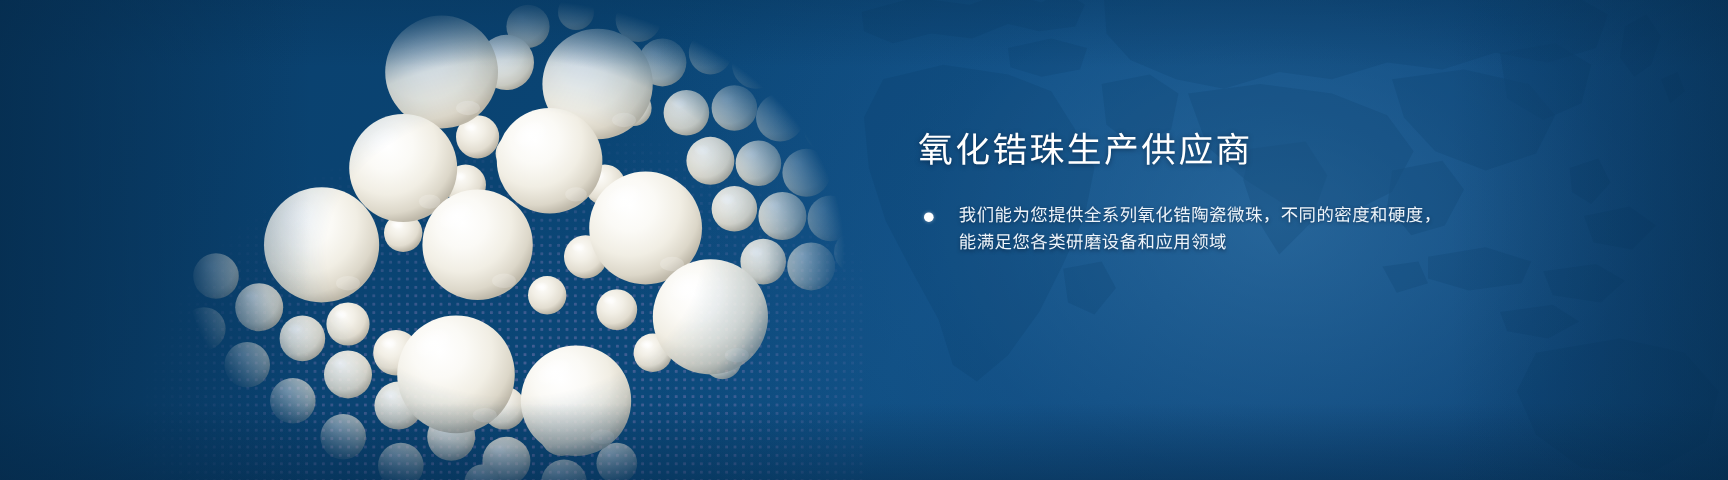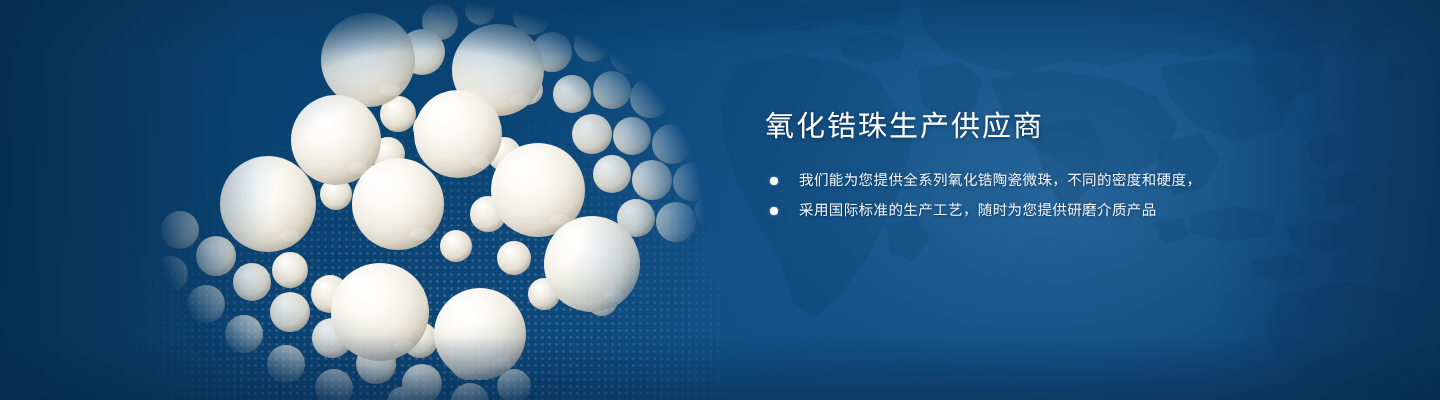--- a/index.html
+++ b/index.html
@@ -382,24 +382,21 @@
 
   <div class="content">
 
     <h1 class="headline">氧化锆珠生产供应商</h1>
 
     <ul class="bullets">
 
       <li class="bullet">
         <span class="bullet-dot"></span>
         <span class="bullet-line">我们能为您提供全系列氧化锆陶瓷微珠，不同的密度和硬度，</span>
+        <span class="bullet-line">能满足您各类研磨设备和应用领域</span>
       </li>
 
 
-      <li class="bullet">
-        <span class="bullet-dot"></span>
-        <span class="bullet-line">采用国际标准的生产工艺，随时为您提供研磨介质产品</span>
-      </li>
 
     </ul>
   </div>
 
 </div>
 
 </body></html>

